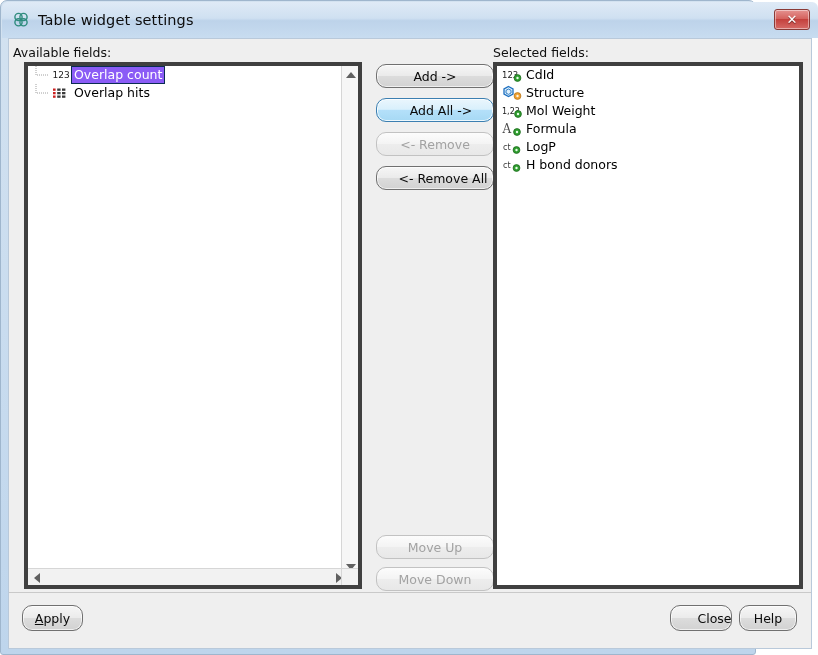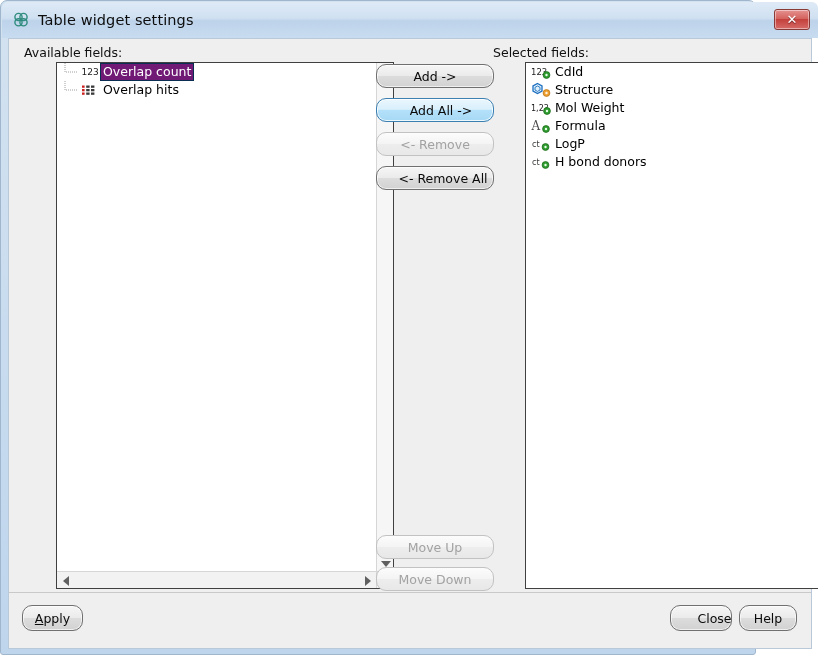--- a/index.html
+++ b/index.html
@@ -84,30 +84,29 @@
     border: 1px solid #b9c9da;
     border-bottom: none;
   }
 
   .label {
     position: absolute;
     font-size: 12.5px;
     color: #101010;
     white-space: nowrap;
   }
-  #lbl-available { left: 15px; top: 6px; }
+  #lbl-available { left: 4px; top: 6px; }
   #lbl-selected  { left: 484px; top: 6px; }
 
   
   .listframe {
     position: absolute;
     box-sizing: border-box;
     background: #ffffff;
-    border: 1px solid #404040;
-    margin-left: 32px;
+    border: 4px solid #404040;
   }
   #available-frame {
     left: 15px; top: 23px;
     width: 338px; height: 527px;
   }
   #selected-frame {
     left: 484px; top: 23px;
     width: 310px; height: 527px;
   }
 
@@ -139,21 +138,21 @@
     display: block;
     margin-right: 3px;
   }
   .tree-label {
     font-size: 12.5px;
     color: #000000;
     padding: 0 2px;
     line-height: 16px;
   }
   .tree-label.sel {
-    background: #701a75;
+    background: #8b5cf6;
     color: #ffffff;
     outline: 1px solid #0a2d52;
   }
 
   
   .sel-row {
     position: relative;
     height: 18px;
     display: flex;
     align-items: center;

